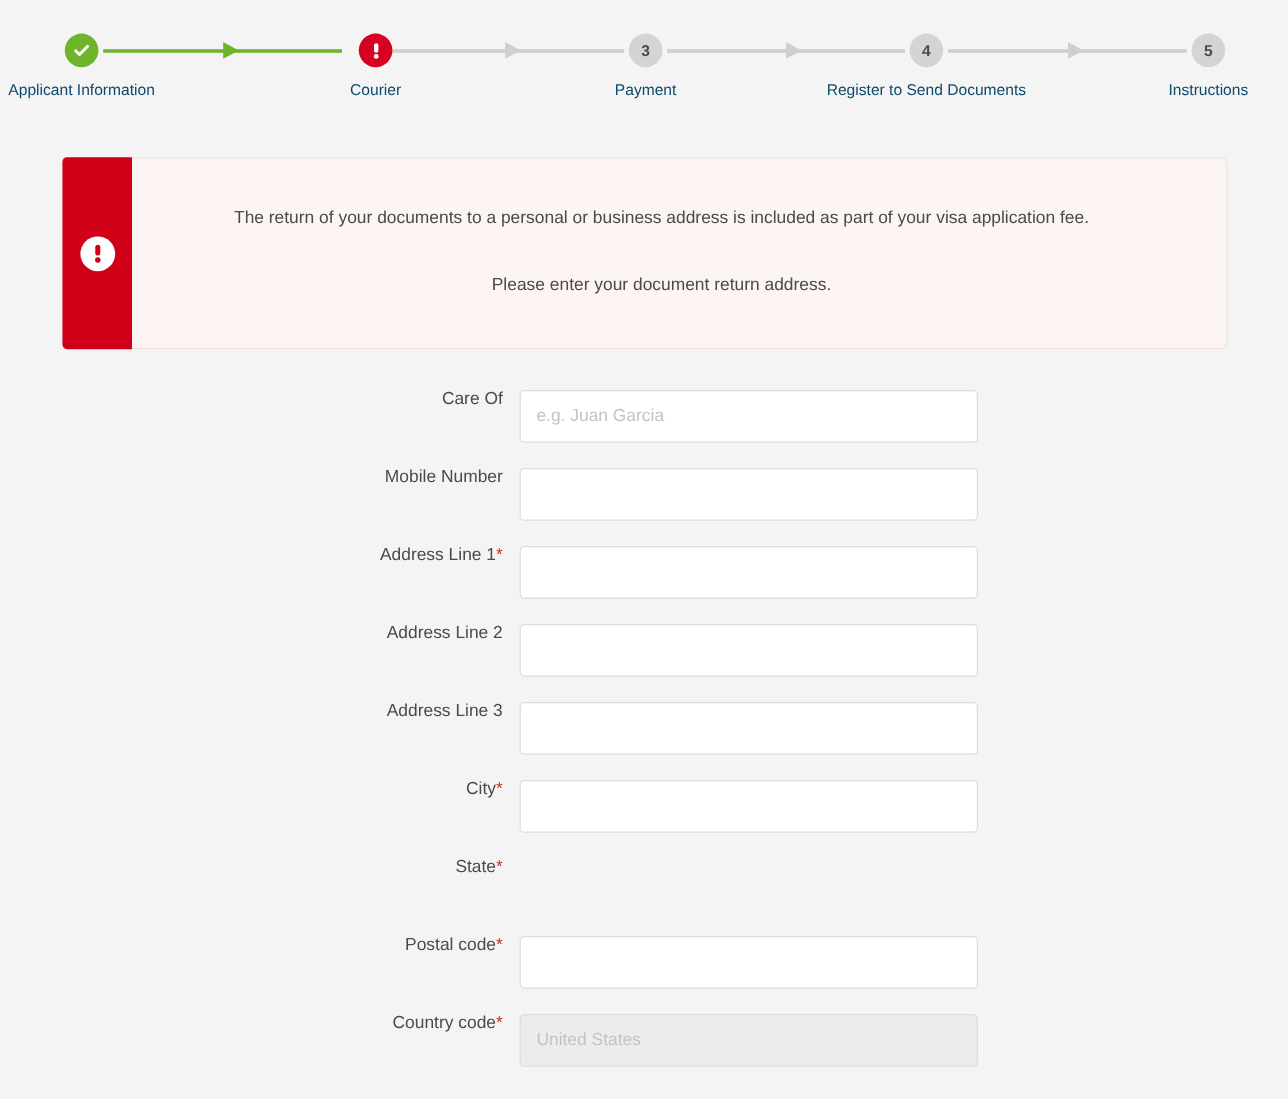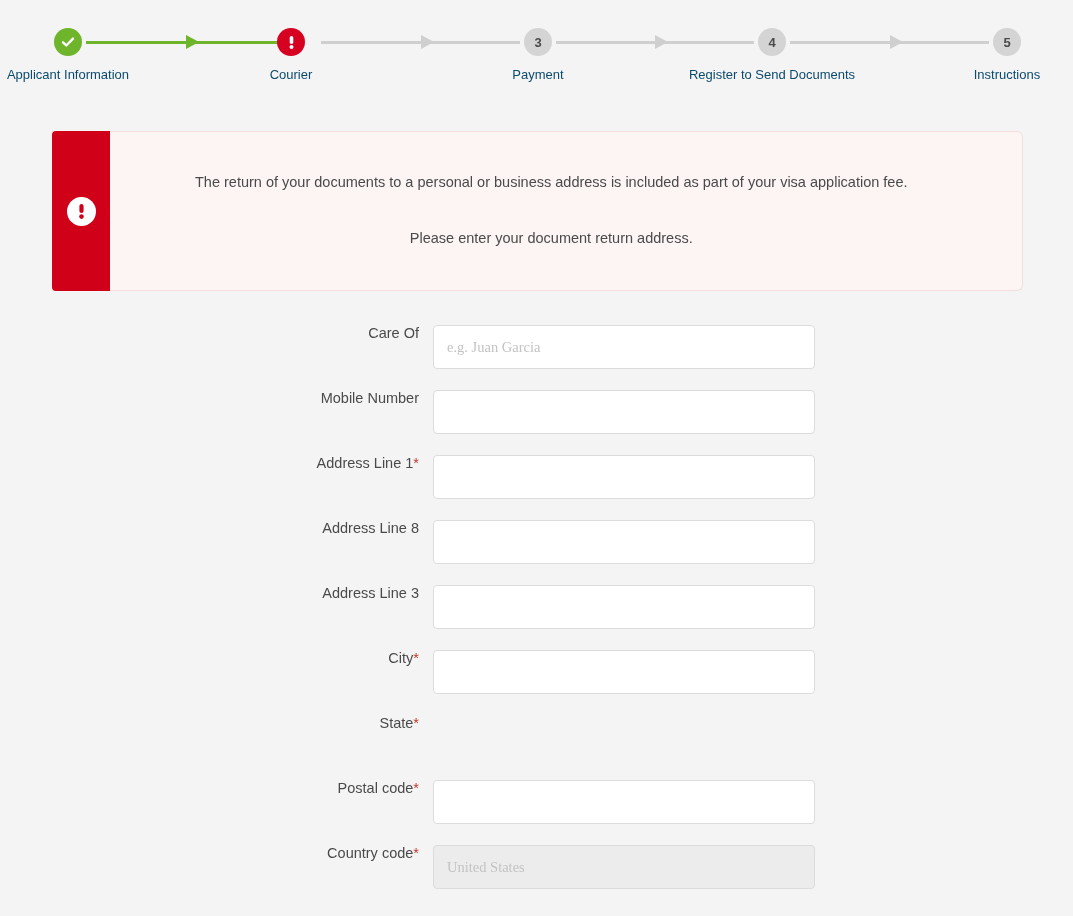--- a/index.html
+++ b/index.html
@@ -170,21 +170,21 @@
   }
   .field-control input {
     width: 100%;
     height: 44px;
     box-sizing: border-box;
     border: 1px solid #dcdcdc;
     border-radius: 4px;
     background: #ffffff;
     padding: 0 13px;
     font-size: 14.5px;
-    font-family: Liberation Serif, serif;
+    font-family: Liberation Sans, sans-serif;
     color: #4a4a4a;
     outline: none;
   }
   .field-control input::placeholder { color: #c3c3c3; }
   .field-control input:disabled {
     background: #ececec;
     color: #701a75;
     border-color: #dcdcdc;
   }
   .select-box {
@@ -235,21 +235,21 @@
         <div class="head" style="left: 100px;"></div>
       </div>
       <div class="step" style="left: 68px;">
         <div class="step-circle done">
           <svg width="16" height="16" viewBox="0 0 16 16">
             <path d="M3 8.3 L6.3 11.5 L13 4.6" fill="none" stroke="#ffffff" stroke-width="2.4" stroke-linecap="round" stroke-linejoin="round"></path>
           </svg>
         </div>
         <div class="step-label">Applicant Information</div>
       </div>
-      <div class="step" style="left: 291px;">
+      <div class="step" style="left: 313px;">
         <div class="step-circle current">
           <svg width="9" height="16" viewBox="0 0 9 16">
             <rect x="2.7" y="2" width="3.6" height="8" rx="1.8" fill="#ffffff"></rect>
             <circle cx="4.5" cy="13" r="2" fill="#ffffff"></circle>
           </svg>
         </div>
         <div class="step-label">Courier</div>
       </div>
       <div class="step" style="left: 538px;">
         <div class="step-circle todo">3</div>
@@ -288,21 +288,21 @@
     </div>
     <div class="field-row">
       <div class="field-label"><span>Mobile Number</span></div>
       <div class="field-control"><input type="text" placeholder="" style=""></div>
     </div>
     <div class="field-row">
       <div class="field-label"><span>Address Line 1</span><span class="req">*</span></div>
       <div class="field-control"><input type="text" placeholder="" style=""></div>
     </div>
     <div class="field-row">
-      <div class="field-label"><span>Address Line 8</span></div>
+      <div class="field-label"><span>Address Line 2</span></div>
       <div class="field-control"><input type="text" placeholder="" style=""></div>
     </div>
     <div class="field-row">
       <div class="field-label"><span>Address Line 3</span></div>
       <div class="field-control"><input type="text" placeholder="" style=""></div>
     </div>
     <div class="field-row">
       <div class="field-label"><span>City</span><span class="req">*</span></div>
       <div class="field-control"><input type="text" placeholder="" style=""></div>
     </div>

